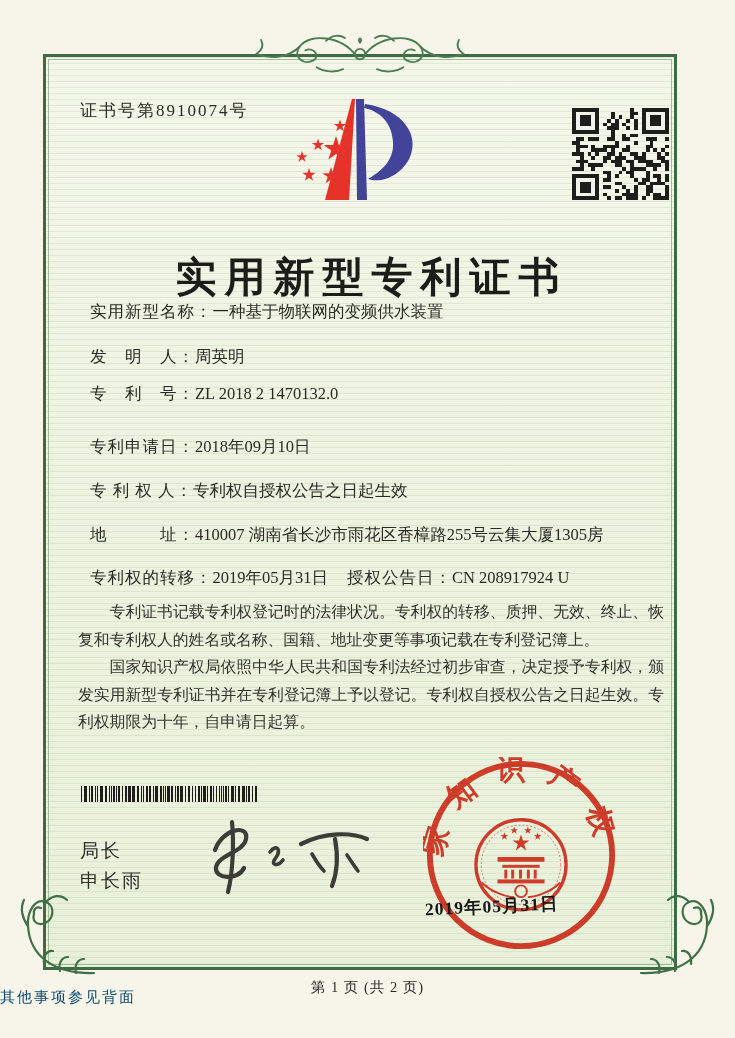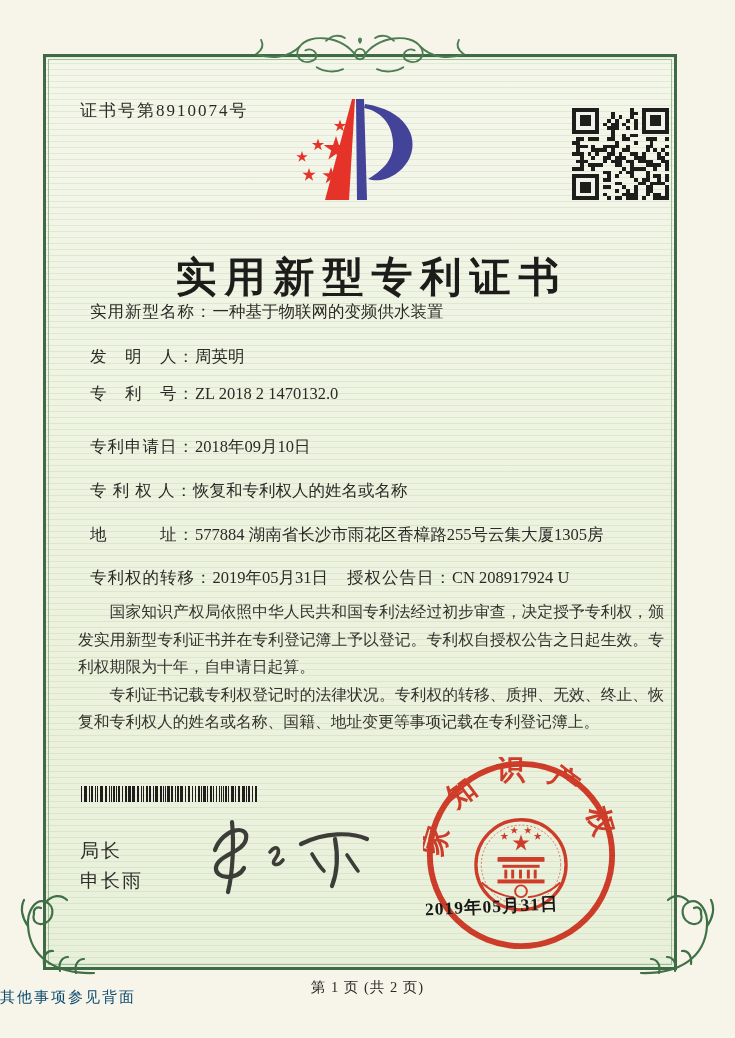--- a/index.html
+++ b/index.html
@@ -356,36 +356,36 @@
     <div class="frow" style="top:346px">
       <span class="lab">发　明　人：</span><span>周英明</span>
     </div>
     <div class="frow" style="top:383px">
       <span class="lab">专　利　号：</span><span>ZL 2018 2 1470132.0</span>
     </div>
     <div class="frow" style="top:436px">
       <span class="lab">专利申请日：</span><span>2018年09月10日</span>
     </div>
     <div class="frow" style="top:480px">
-      <span class="lab">专 利 权 人：</span><span>恢复和专利权人的姓名或名称</span>
+      <span class="lab">专 利 权 人：</span><span>专利权自授权公告之日起生效</span>
     </div>
     <div class="frow" style="top:524px">
-      <span class="lab">地　　　址：</span><span>577884 湖南省长沙市雨花区香樟路255号云集大厦1305房</span>
+      <span class="lab">地　　　址：</span><span>410007 湖南省长沙市雨花区香樟路255号云集大厦1305房</span>
     </div>
     <div class="frow" style="top:567px;width:560px">
       <span class="lab">专利权的转移：</span><span>2019年05月31日</span>
       <span class="grant-no-group">
         <span class="lab">授权公告日：</span><span>CN 208917924 U</span>
       </span>
     </div>
   </div>
 
   <div class="paras">
+    <p>专利证书记载专利权登记时的法律状况。专利权的转移、质押、无效、终止、恢复和专利权人的姓名或名称、国籍、地址变更等事项记载在专利登记簿上。</p>
     <p>国家知识产权局依照中华人民共和国专利法经过初步审查，决定授予专利权，颁发实用新型专利证书并在专利登记簿上予以登记。专利权自授权公告之日起生效。专利权期限为十年，自申请日起算。</p>
-    <p>专利证书记载专利权登记时的法律状况。专利权的转移、质押、无效、终止、恢复和专利权人的姓名或名称、国籍、地址变更等事项记载在专利登记簿上。</p>
   </div>
 
   <svg class="barcode" id="barcode" viewBox="0 0 181 16" preserveAspectRatio="none" fill="#1f1e1c">
       <rect x="1" y="0" width="1" height="16"></rect>
       <rect x="4" y="0" width="3" height="16"></rect>
       <rect x="9" y="0" width="1" height="16"></rect>
       <rect x="11" y="0" width="2" height="16"></rect>
       <rect x="15" y="0" width="1" height="16"></rect>
       <rect x="17" y="0" width="1" height="16"></rect>
       <rect x="20" y="0" width="3" height="16"></rect>

